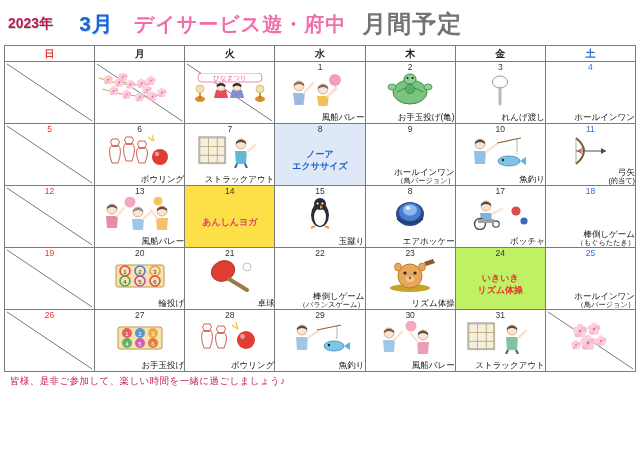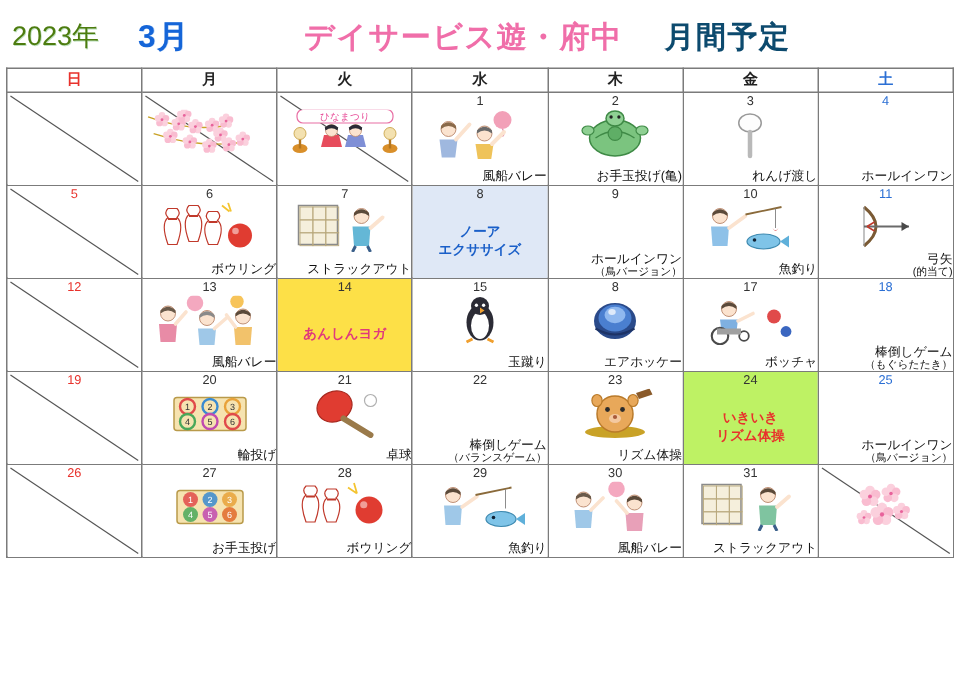--- a/index.html
+++ b/index.html
@@ -18,46 +18,46 @@
   }
 
   
   .header {
     display: flex;
     align-items: center;
     height: 42px;
     padding-left: 4px;
   }
   .hdr-year {
-    font-size: 18px;
-    font-weight: normal;
-    color: #4d7c0f;
+    font-size: 14px;
+    font-weight: bold;
+    color: #be185d;
     letter-spacing: 0px;
     text-shadow: 0.5px 0.5px 0 #bde0bd;
   }
   .hdr-month {
     font-size: 21px;
     font-weight: bold;
     color: #1565d8;
     margin-left: 26px;
     letter-spacing: 1px;
     text-shadow: 0.5px 0.5px 0 #b9d4f5;
   }
   .hdr-title {
     font-size: 20px;
     font-weight: bold;
     color: #f06ea9;
-    margin-left: 76px;
+    margin-left: 20px;
     letter-spacing: 1px;
   }
   .hdr-sub {
-    font-size: 20px;
+    font-size: 24px;
     font-weight: bold;
-    color: #0c4a6e;
-    margin-left: 28px;
+    color: #737373;
+    margin-left: 16px;
     letter-spacing: 1px;
   }
 
   
   table.cal {
     border-collapse: collapse;
     width: 632px;
     table-layout: fixed;
   }
   table.cal td, table.cal th {
@@ -825,13 +825,14 @@
           <circle cx="-3.8" cy="-1.3" r="3.2" fill="#fbd0dd"></circle>
                   <circle cx="0" cy="0" r="1.3" fill="#e8629b"></circle>
         </g>
     </svg>
             </div>
           </td>
         </tr>
       </tbody>
   </table>
 
+  <div class="footer">皆様、是非ご参加して、楽しい時間を一緒に過ごしましょう♪</div>
 </div>
 
 </body></html>

